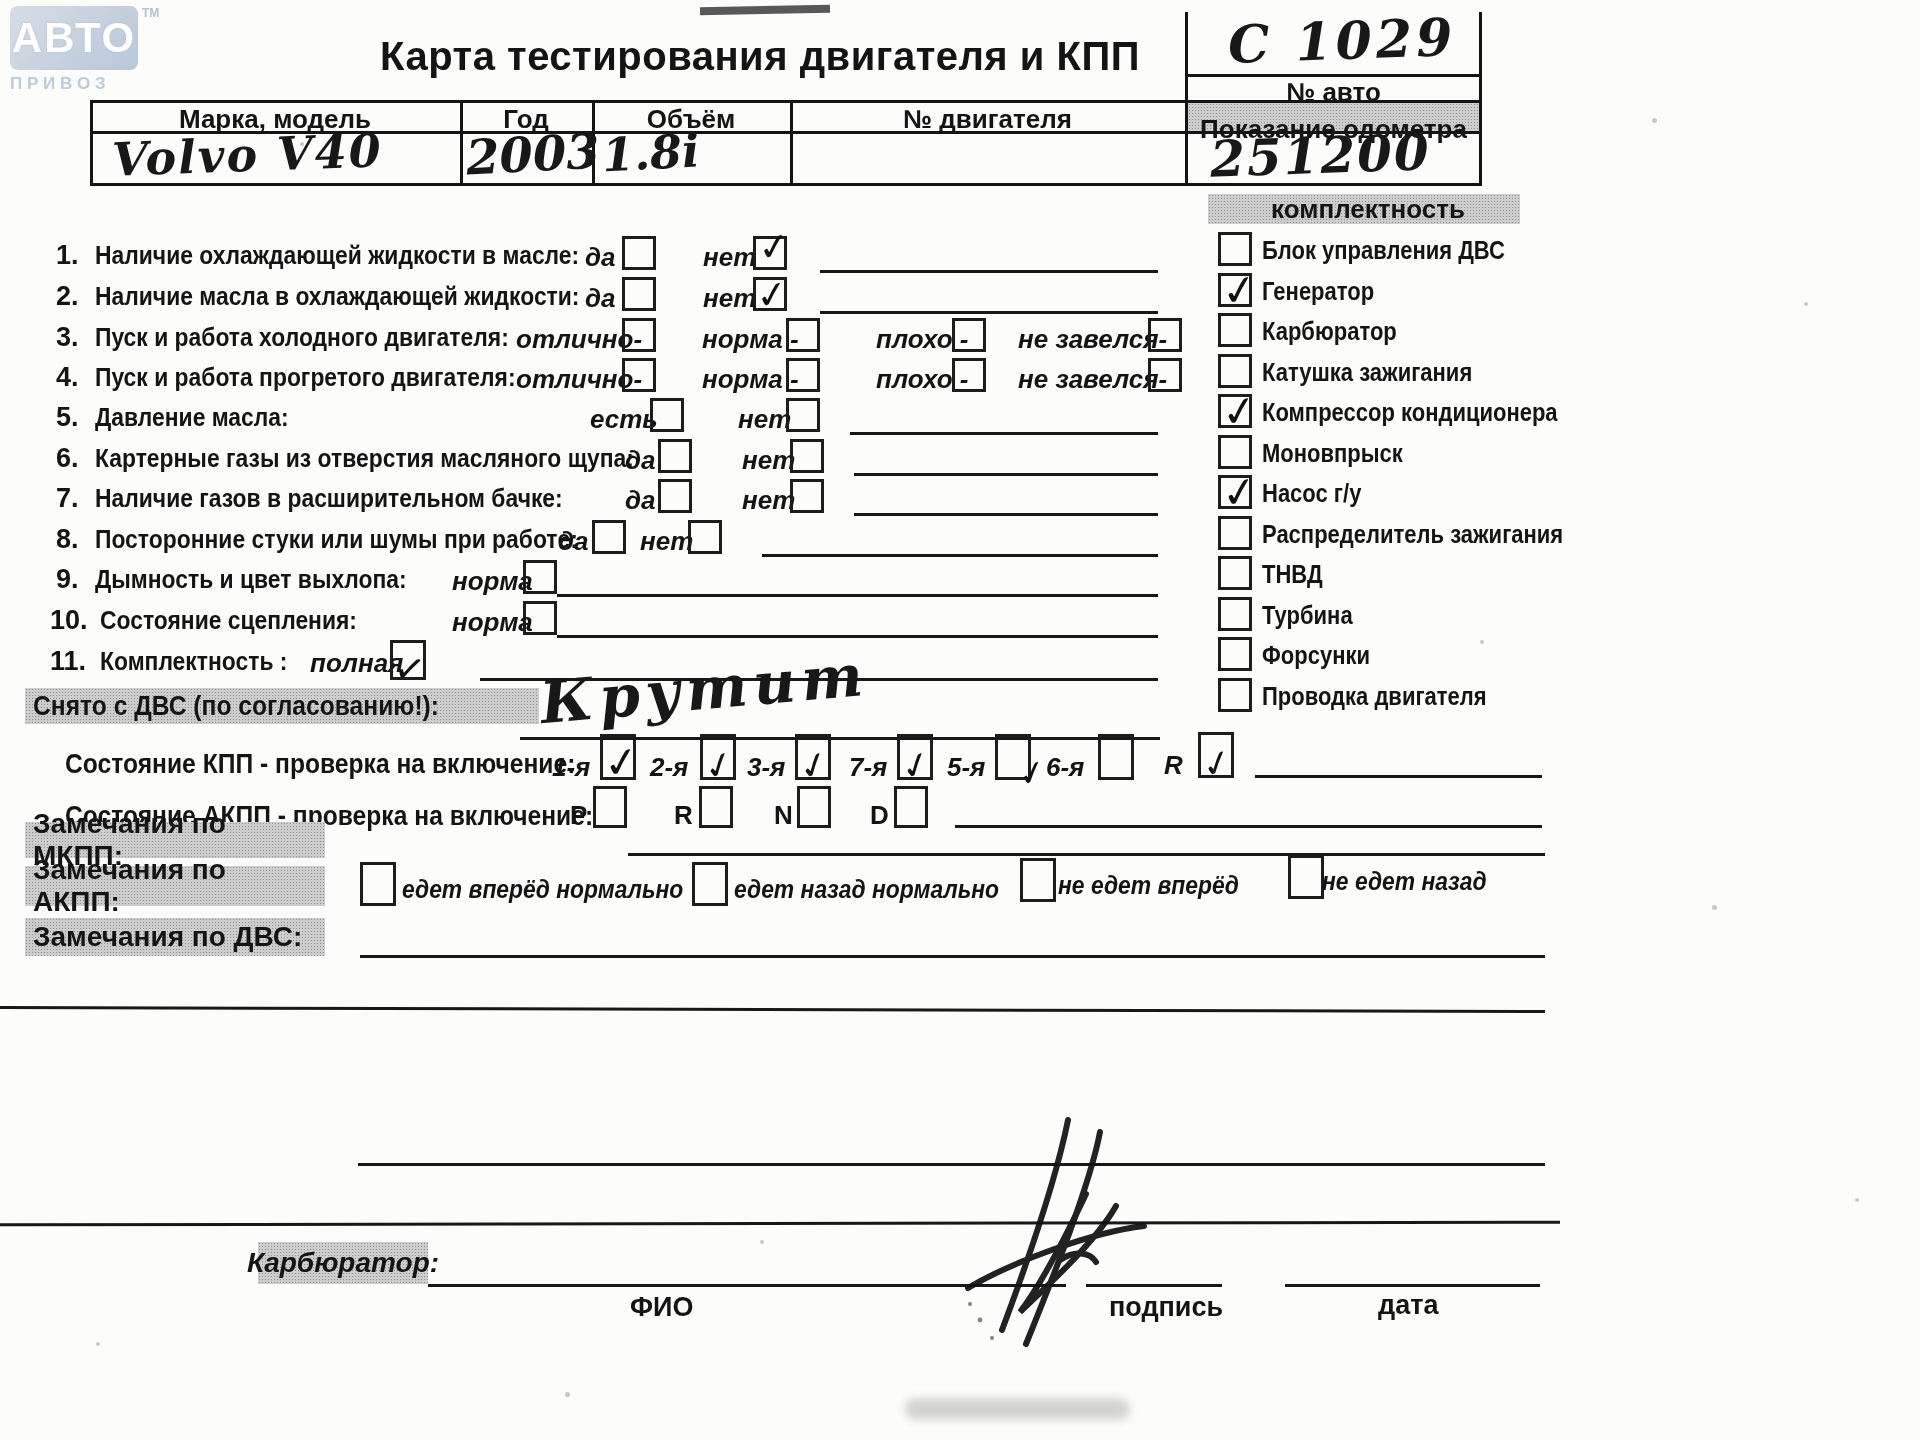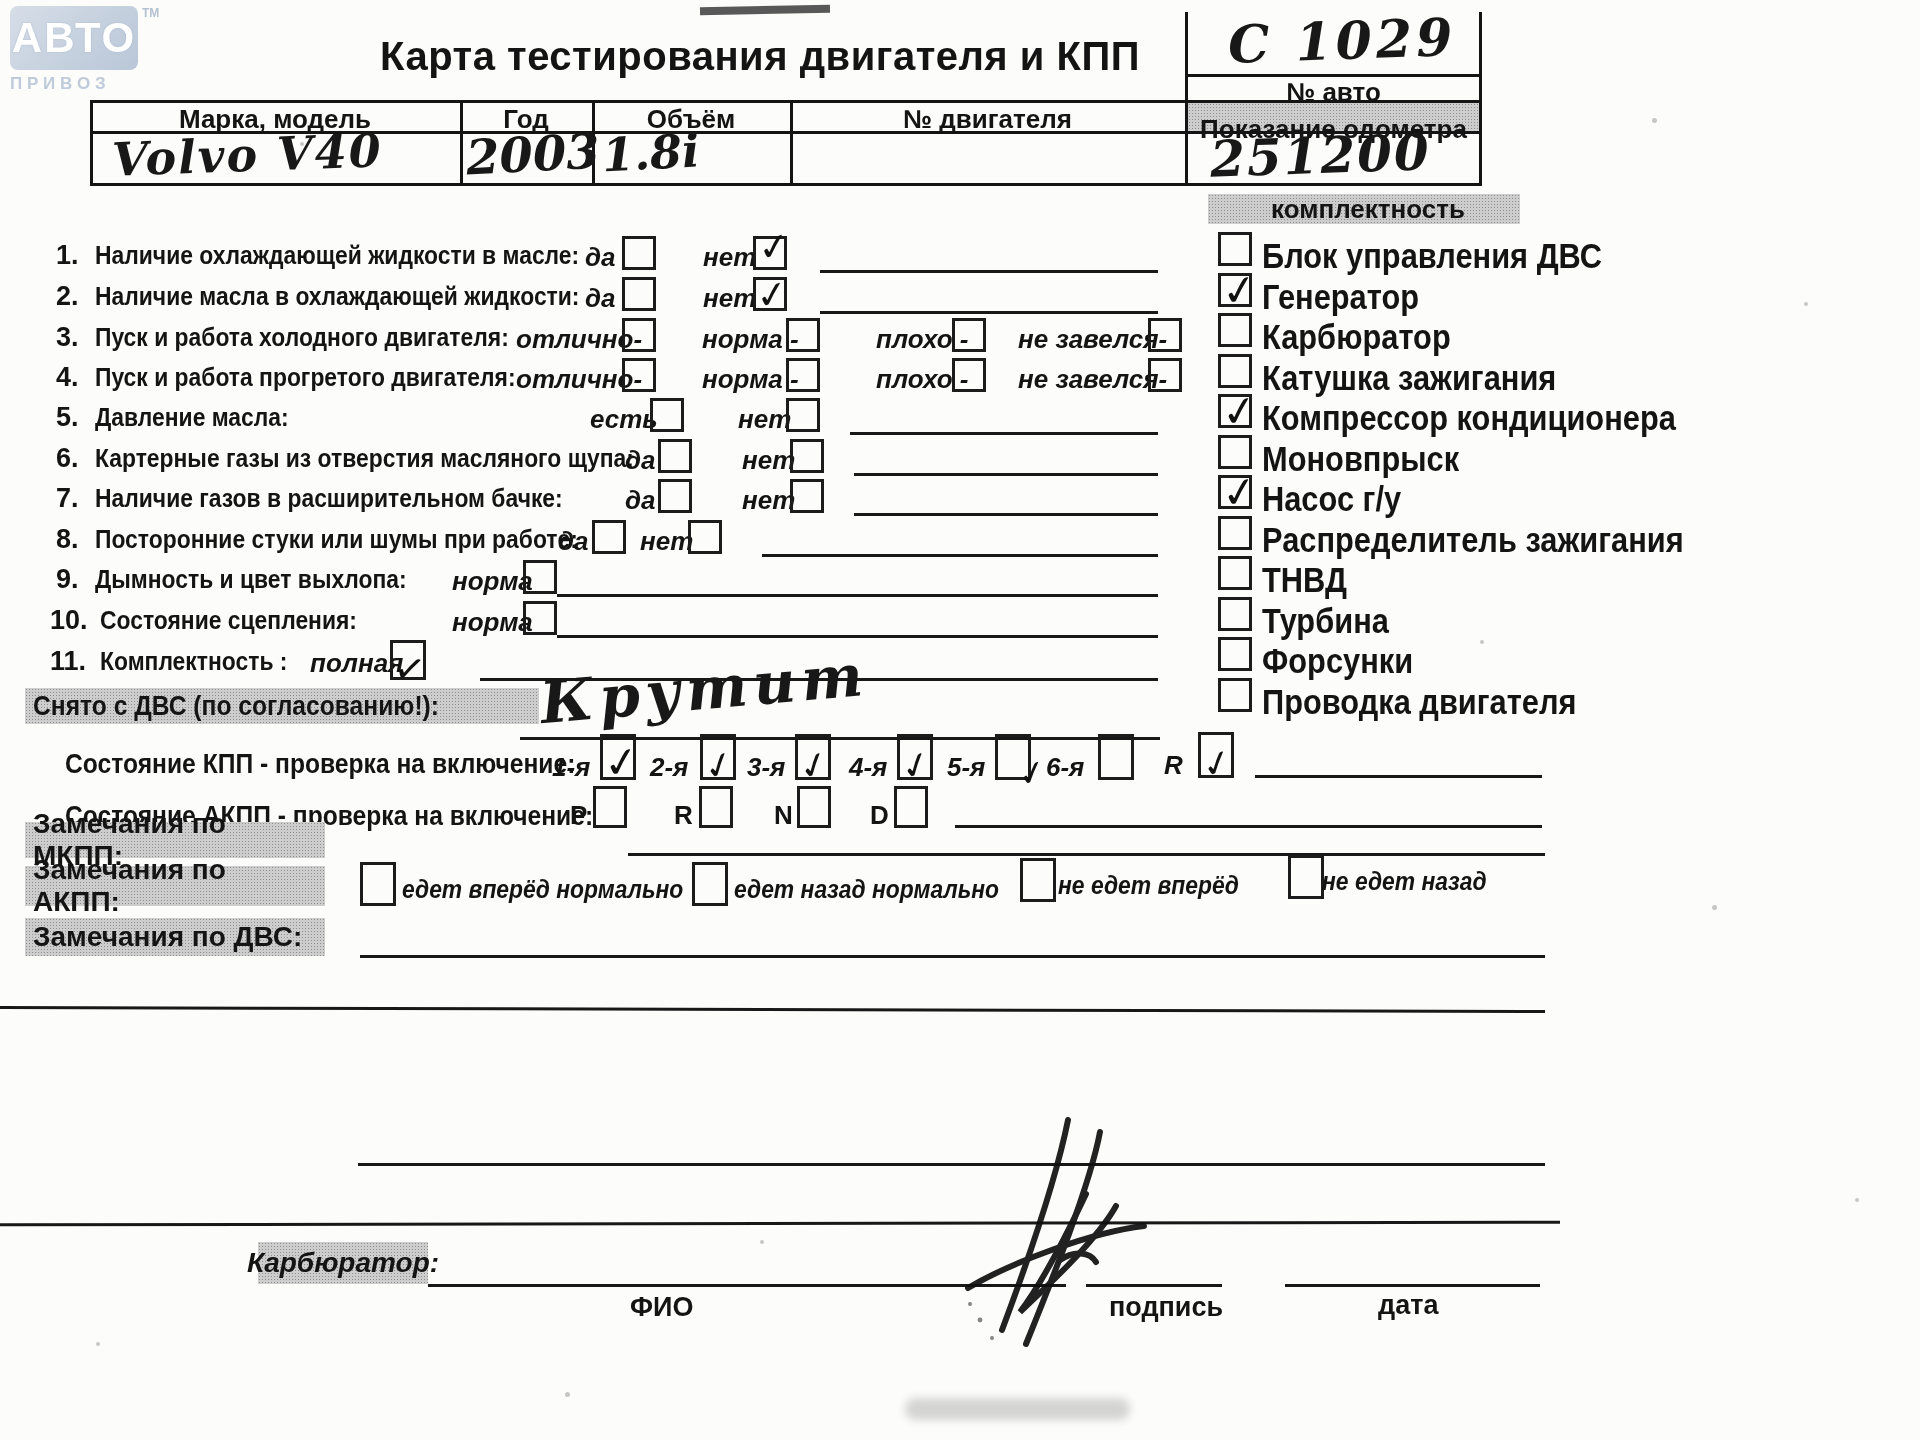--- a/index.html
+++ b/index.html
@@ -20,21 +20,21 @@
   .qnum{position:absolute;width:42px;text-align:left;font-size:27px;font-weight:700;}
   .qlabel{position:absolute;font-size:26px;font-weight:700;}
   .opt{position:absolute;font-size:26px;font-weight:700;font-style:italic;white-space:nowrap;}
   .shade{background-color:#cdcdcd;background-image:radial-gradient(rgba(0,0,0,.30) 1px,transparent 1px);
          background-size:3px 3px;}
   .bar{position:absolute;display:flex;align-items:center;padding:0 8px;box-sizing:border-box;}
   .bar span{font-weight:700;}
   .tblv{position:absolute;width:3px;background:#141414;}
   .tblh{position:absolute;height:3px;background:#141414;}
   .hdr{position:absolute;font-size:26px;font-weight:700;text-align:center;}
-  .clabel{position:absolute;font-size:35px;font-weight:700;white-space:nowrap;}
+  .clabel{position:absolute;font-size:25px;font-weight:700;white-space:nowrap;}
   .speck{position:absolute;background:#9a9a96;border-radius:50%;opacity:.55;}
   .logo{position:absolute;left:10px;top:6px;width:128px;height:64px;border-radius:8px;
         background:linear-gradient(135deg,#d6dde7,#b9c7d8);display:flex;align-items:center;justify-content:center;}
   .logo-name{color:#ffffff;font-size:42px;font-weight:800;letter-spacing:2px;text-shadow:0 0 2px #aab8cc;}
   .logo-sub{position:absolute;left:10px;top:74px;width:128px;display:flex;justify-content:space-between;
         color:#bfcbdb;font-weight:700;font-size:17px;}
   .logo-tm{position:absolute;left:142px;top:6px;font-size:12px;color:#b5c2d4;font-weight:700;}
   .smudge{position:absolute;background:#222;}
 </style>
 </head>
@@ -217,21 +217,21 @@
   <span class="clabel" style="left:65px;top:748px;font-size:28px;"><span class="cond">Состояние КПП - проверка на включение:</span></span>
   <span class="opt" style="left:552px;top:752px;">1-я</span>
   <span class="cb tall" style="left:600px;top:734px;"></span>
   <span class="check" style="left:604px;top:742px;font-size:42px;">✓</span>
   <span class="opt" style="left:650px;top:752px;">2-я</span>
   <span class="cb tall" style="left:700px;top:734px;"></span>
   <span class="check" style="left:704px;top:748px;font-size:36px;transform:rotate(-18deg);">✓</span>
   <span class="opt" style="left:747px;top:752px;">3-я</span>
   <span class="cb tall" style="left:795px;top:734px;"></span>
   <span class="check" style="left:799px;top:748px;font-size:36px;transform:rotate(-18deg);">✓</span>
-  <span class="opt" style="left:849px;top:752px;">4-я</span>
+  <span class="opt" style="left:849px;top:752px;">7-я</span>
   <span class="cb tall" style="left:897px;top:734px;"></span>
   <span class="check" style="left:901px;top:748px;font-size:36px;transform:rotate(-18deg);">✓</span>
   <span class="opt" style="left:947px;top:752px;">5-я</span>
   <span class="cb tall" style="left:995px;top:734px;"></span>
   <span class="check" style="left:1018px;top:756px;font-size:34px;transform:rotate(-14deg);">✓</span>
   <span class="opt" style="left:1046px;top:752px;">6-я</span>
   <span class="cb tall" style="left:1098px;top:734px;"></span>
   <span class="opt" style="left:1164px;top:750px;">R</span>
   <span class="cb tall" style="left:1198px;top:732px;"></span>
   <span class="check" style="left:1202px;top:746px;font-size:36px;transform:rotate(-16deg);">✓</span>

